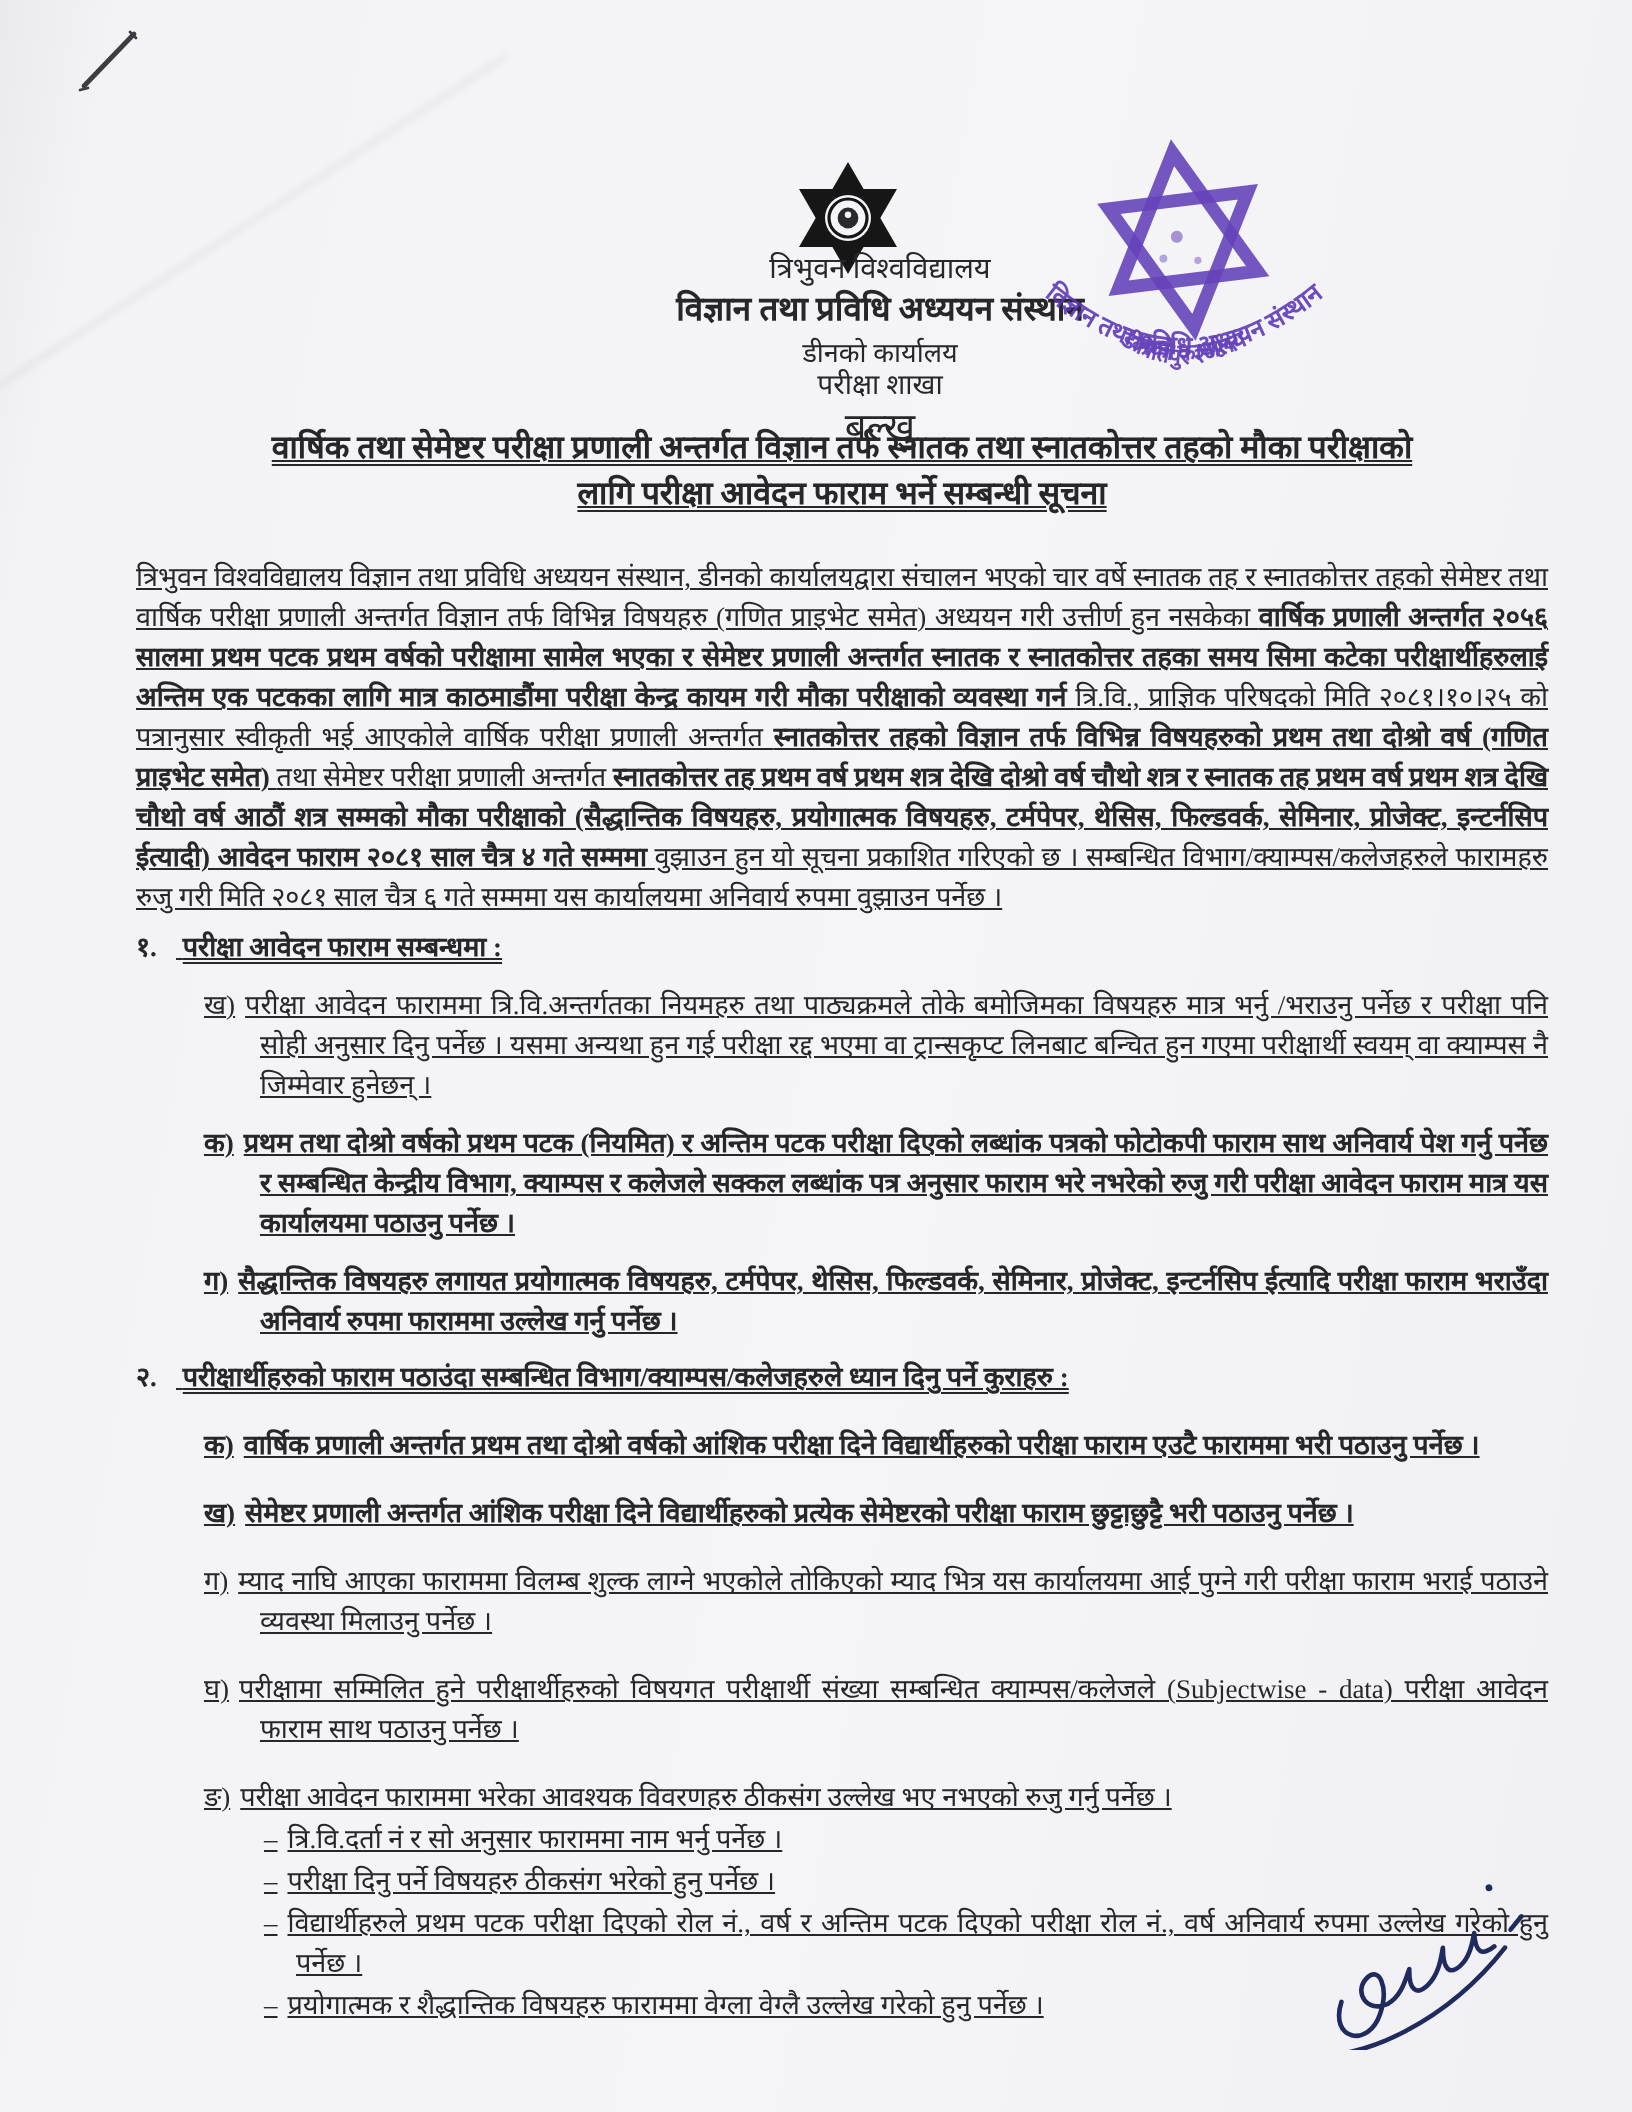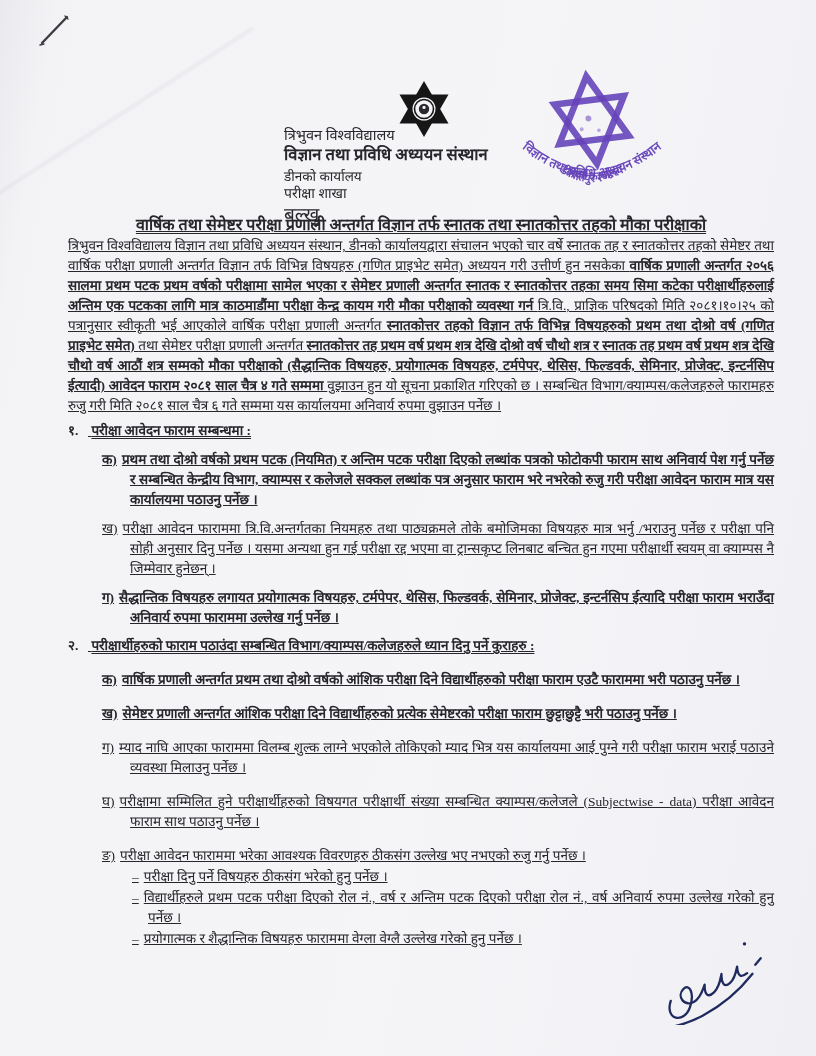--- a/index.html
+++ b/index.html
@@ -8,32 +8,32 @@
     background: linear-gradient(100deg,#eaeaee 0%, #f3f3f6 6%, #f5f5f8 55%, #f0f0f4 100%);
     font-family:"Liberation Serif","DejaVu Serif",serif;
     color:#26262b;
   }
   .crease {
     position:absolute; left:-60px; top:120px; width:340px; height:2px;
     background:rgba(110,110,135,.14); transform:rotate(-33deg); filter:blur(1.6px);
   }
   .slash { position:absolute; left:36px; top:12px; }
   .logo { position:absolute; left:393px; top:80px; }
-  .org { position:absolute; left:284px; top:127px; width:290px; line-height:1.15; }
+  .org { position:absolute; left:295px; top:127px; width:290px; text-align:center; line-height:1.15; }
   .o1 { font-size:14.5px; }
   .o2 { font-size:16.5px; font-weight:bold; margin-top:2px; }
   .o3 { font-size:13.5px; margin-top:4px; }
   .o4 { font-size:14px; margin-top:2px; }
   .o5 { font-size:19px;   margin-top:2px; }
   .stamp { position:absolute; left:503px; top:68px; opacity:.92; }
   .stamp text { font-family:"Liberation Serif","DejaVu Serif",serif; font-weight:bold; }
   .main { position:absolute; left:68px; top:213px; width:706px; font-size:13.5px; line-height:20px; text-align:justify;text-decoration:underline; }
   .title { text-align:center; font-weight:bold; font-size:16px; line-height:23px; }
   .title div { text-decoration:underline; text-underline-offset:3px; }
-  .intro { margin-top:0; }
+  .intro { margin-top:20px; }
   .b { font-weight:bold; }
   .section { margin-top:5px; }
   .section + .section { margin-top:8px; }
   .sec-head { font-weight:bold; }
   .sec-head .num { display:inline-block; min-width:20px; }
   .sec-head .ht { text-decoration:underline; text-underline-offset:3px; }
   .item { padding-left:62px; text-indent:-28px; margin-top:14px; }
   .item.gap { margin-top:9px; }
   .lbl { padding-right:5px; }
   .sub { padding-left:80px; text-indent:-16px; margin-top:1px; }
@@ -89,36 +89,38 @@
       <textPath href="#arcB" startOffset="50%" text-anchor="middle">डीनको कार्यालय</textPath>
     </text>
     <text font-size="11" fill="#5a35b5" opacity=".95">
       <textPath href="#arcC" startOffset="50%" text-anchor="middle">कीर्तिपुर २०४५</textPath>
     </text>
   </svg>
 
   <div class="main">
     <div class="title">
       <div>वार्षिक तथा सेमेष्टर परीक्षा प्रणाली अन्तर्गत विज्ञान तर्फ स्नातक तथा स्नातकोत्तर तहको मौका परीक्षाको</div>
+      <div>लागि परीक्षा आवेदन फाराम भर्ने सम्बन्धी सूचना</div>
     </div>
     <div class="intro" id="intro"><span class="">त्रिभुवन विश्वविद्यालय विज्ञान तथा प्रविधि अध्ययन संस्थान, डीनको कार्यालयद्वारा संचालन भएको चार वर्षे स्नातक तह र स्नातकोत्तर तहको सेमेष्टर तथा वार्षिक परीक्षा प्रणाली अन्तर्गत विज्ञान तर्फ विभिन्न विषयहरु (गणित प्राइभेट समेत) अध्ययन गरी उत्तीर्ण हुन नसकेका </span><span class="b">वार्षिक प्रणाली अन्तर्गत २०५६ सालमा प्रथम पटक प्रथम वर्षको परीक्षामा सामेल भएका र सेमेष्टर प्रणाली अन्तर्गत स्नातक र स्नातकोत्तर तहका समय सिमा कटेका परीक्षार्थीहरुलाई अन्तिम एक पटकका लागि मात्र काठमाडौंमा परीक्षा केन्द्र कायम गरी मौका परीक्षाको व्यवस्था गर्न </span><span class="">त्रि.वि., प्राज्ञिक परिषदको मिति २०८१।१०।२५ को पत्रानुसार स्वीकृती भई आएकोले वार्षिक परीक्षा प्रणाली अन्तर्गत </span><span class="b">स्नातकोत्तर तहको विज्ञान तर्फ विभिन्न विषयहरुको प्रथम तथा दोश्रो वर्ष (गणित प्राइभेट समेत) </span><span class="">तथा सेमेष्टर परीक्षा प्रणाली अन्तर्गत </span><span class="b">स्नातकोत्तर तह प्रथम वर्ष प्रथम शत्र देखि दोश्रो वर्ष चौथो शत्र र स्नातक तह प्रथम वर्ष प्रथम शत्र देखि चौथो वर्ष आठौं शत्र सम्मको मौका परीक्षाको (सैद्धान्तिक विषयहरु, प्रयोगात्मक विषयहरु, टर्मपेपर, थेसिस, फिल्डवर्क, सेमिनार, प्रोजेक्ट, इन्टर्नसिप ईत्यादी) आवेदन फाराम २०८१ साल चैत्र ४ गते सम्ममा </span><span class="">वुझाउन हुन यो सूचना प्रकाशित गरिएको छ । सम्बन्धित विभाग/क्याम्पस/कलेजहरुले फारामहरु रुजु गरी मिति २०८१ साल चैत्र ६ गते सम्ममा यस कार्यालयमा अनिवार्य रुपमा वुझाउन पर्नेछ ।</span></div>
     <div id="sections">
         <div class="section">
           <div class="sec-head"><span class="num">१.</span> <span class="ht">परीक्षा आवेदन फाराम सम्बन्धमा :</span></div>
+          <div class="item gap"><span class="lbl">ख)</span>परीक्षा आवेदन फाराममा त्रि.वि.अन्तर्गतका नियमहरु तथा पाठ्यक्रमले तोके बमोजिमका विषयहरु मात्र भर्नु /भराउनु पर्नेछ र परीक्षा पनि सोही अनुसार दिनु पर्नेछ । यसमा अन्यथा हुन गई परीक्षा रद्द भएमा वा ट्रान्सकृप्ट लिनबाट बन्चित हुन गएमा परीक्षार्थी स्वयम् वा क्याम्पस नै जिम्मेवार हुनेछन् ।</div>
           <div class="item gap b"><span class="lbl">क)</span>प्रथम तथा दोश्रो वर्षको प्रथम पटक (नियमित) र अन्तिम पटक परीक्षा दिएको लब्धांक पत्रको फोटोकपी फाराम साथ अनिवार्य पेश गर्नु पर्नेछ र सम्बन्धित केन्द्रीय विभाग, क्याम्पस र कलेजले सक्कल लब्धांक पत्र अनुसार फाराम भरे नभरेको रुजु गरी परीक्षा आवेदन फाराम मात्र यस कार्यालयमा पठाउनु पर्नेछ ।</div>
-          <div class="item gap"><span class="lbl">ख)</span>परीक्षा आवेदन फाराममा त्रि.वि.अन्तर्गतका नियमहरु तथा पाठ्यक्रमले तोके बमोजिमका विषयहरु मात्र भर्नु /भराउनु पर्नेछ र परीक्षा पनि सोही अनुसार दिनु पर्नेछ । यसमा अन्यथा हुन गई परीक्षा रद्द भएमा वा ट्रान्सकृप्ट लिनबाट बन्चित हुन गएमा परीक्षार्थी स्वयम् वा क्याम्पस नै जिम्मेवार हुनेछन् ।</div>
           <div class="item gap b"><span class="lbl">ग)</span>सैद्धान्तिक विषयहरु लगायत प्रयोगात्मक विषयहरु, टर्मपेपर, थेसिस, फिल्डवर्क, सेमिनार, प्रोजेक्ट, इन्टर्नसिप ईत्यादि परीक्षा फाराम भराउँदा अनिवार्य रुपमा फाराममा उल्लेख गर्नु पर्नेछ ।</div>
         </div>
         <div class="section">
           <div class="sec-head"><span class="num">२.</span> <span class="ht">परीक्षार्थीहरुको फाराम पठाउंदा सम्बन्धित विभाग/क्याम्पस/कलेजहरुले ध्यान दिनु पर्ने कुराहरु :</span></div>
           <div class="item b"><span class="lbl">क)</span>वार्षिक प्रणाली अन्तर्गत प्रथम तथा दोश्रो वर्षको आंशिक परीक्षा दिने विद्यार्थीहरुको परीक्षा फाराम एउटै फाराममा भरी पठाउनु पर्नेछ ।</div>
           <div class="item b"><span class="lbl">ख)</span>सेमेष्टर प्रणाली अन्तर्गत आंशिक परीक्षा दिने विद्यार्थीहरुको प्रत्येक सेमेष्टरको परीक्षा फाराम छुट्टाछुट्टै भरी पठाउनु पर्नेछ ।</div>
           <div class="item"><span class="lbl">ग)</span>म्याद नाघि आएका फाराममा विलम्ब शुल्क लाग्ने भएकोले तोकिएको म्याद भित्र यस कार्यालयमा आई पुग्ने गरी परीक्षा फाराम भराई पठाउने व्यवस्था मिलाउनु पर्नेछ ।</div>
           <div class="item"><span class="lbl">घ)</span>परीक्षामा सम्मिलित हुने परीक्षार्थीहरुको विषयगत परीक्षार्थी संख्या सम्बन्धित क्याम्पस/कलेजले (Subjectwise - data) परीक्षा आवेदन फाराम साथ पठाउनु पर्नेछ ।</div>
           <div class="item"><span class="lbl">ङ)</span>परीक्षा आवेदन फाराममा भरेका आवश्यक विवरणहरु ठीकसंग उल्लेख भए नभएको रुजु गर्नु पर्नेछ ।</div>
+          <div class="sub"><span class="dash">–</span>त्रि.वि.दर्ता नं र सो अनुसार फाराममा नाम भर्नु पर्नेछ ।</div>
           <div class="sub"><span class="dash">–</span>परीक्षा दिनु पर्ने विषयहरु ठीकसंग भरेको हुनु पर्नेछ ।</div>
           <div class="sub"><span class="dash">–</span>विद्यार्थीहरुले प्रथम पटक परीक्षा दिएको रोल नं., वर्ष र अन्तिम पटक दिएको परीक्षा रोल नं., वर्ष अनिवार्य रुपमा उल्लेख गरेको हुनु पर्नेछ ।</div>
           <div class="sub"><span class="dash">–</span>प्रयोगात्मक र शैद्धान्तिक विषयहरु फाराममा वेग्ला वेग्लै उल्लेख गरेको हुनु पर्नेछ ।</div>
         </div>
       </div>
   </div>
 
   <svg class="signature" width="190" height="100" viewBox="0 0 190 100">
     <g transform="translate(28,8) rotate(-15 70 45)" stroke="#1f2a5e" stroke-width="2.3" fill="none" stroke-linecap="round" stroke-linejoin="round">
       <path d="M30,58 c-11,17 7,26 17,11 c8,-12 6,-24 -2,-19 c-8,5 -4,17 7,15 c8,-2 12,-10 15,-14 c-3,10 0,14 7,10 c7,-4 10,-12 12,-16 c-3,11 0,14 6,11 c6,-3 9,-10 11,-14 c-2,10 1,12 8,9"></path>

